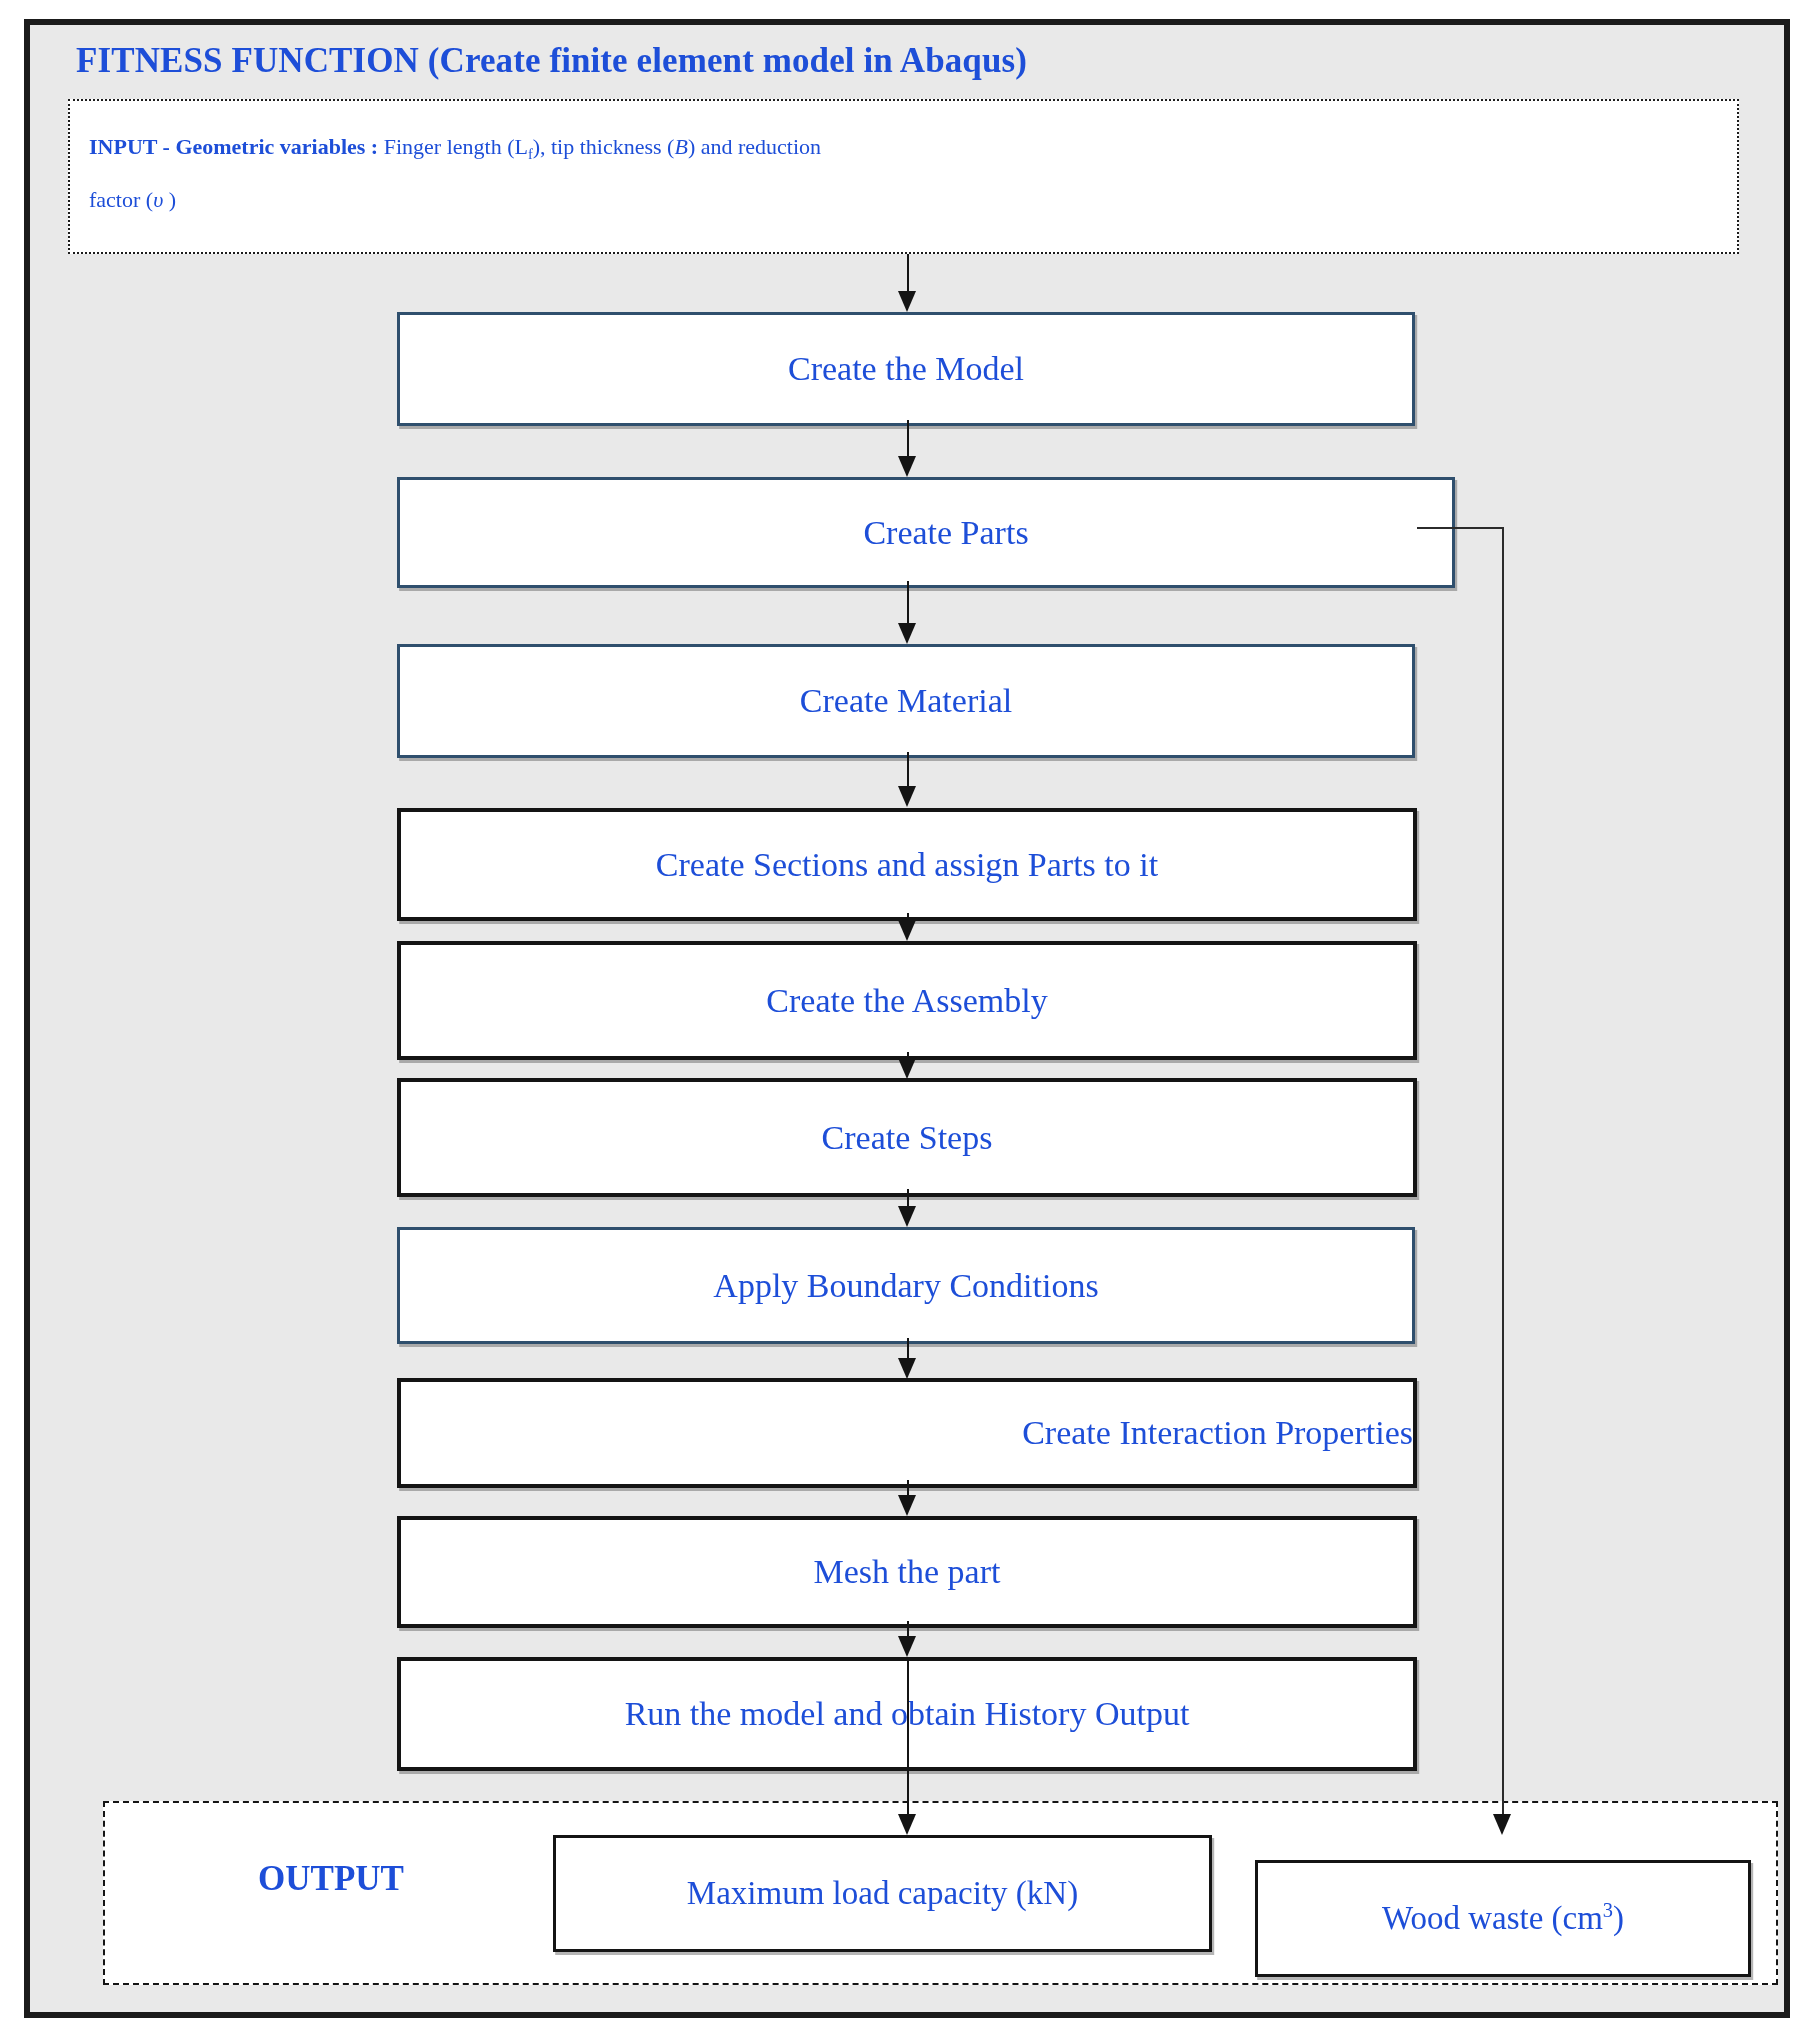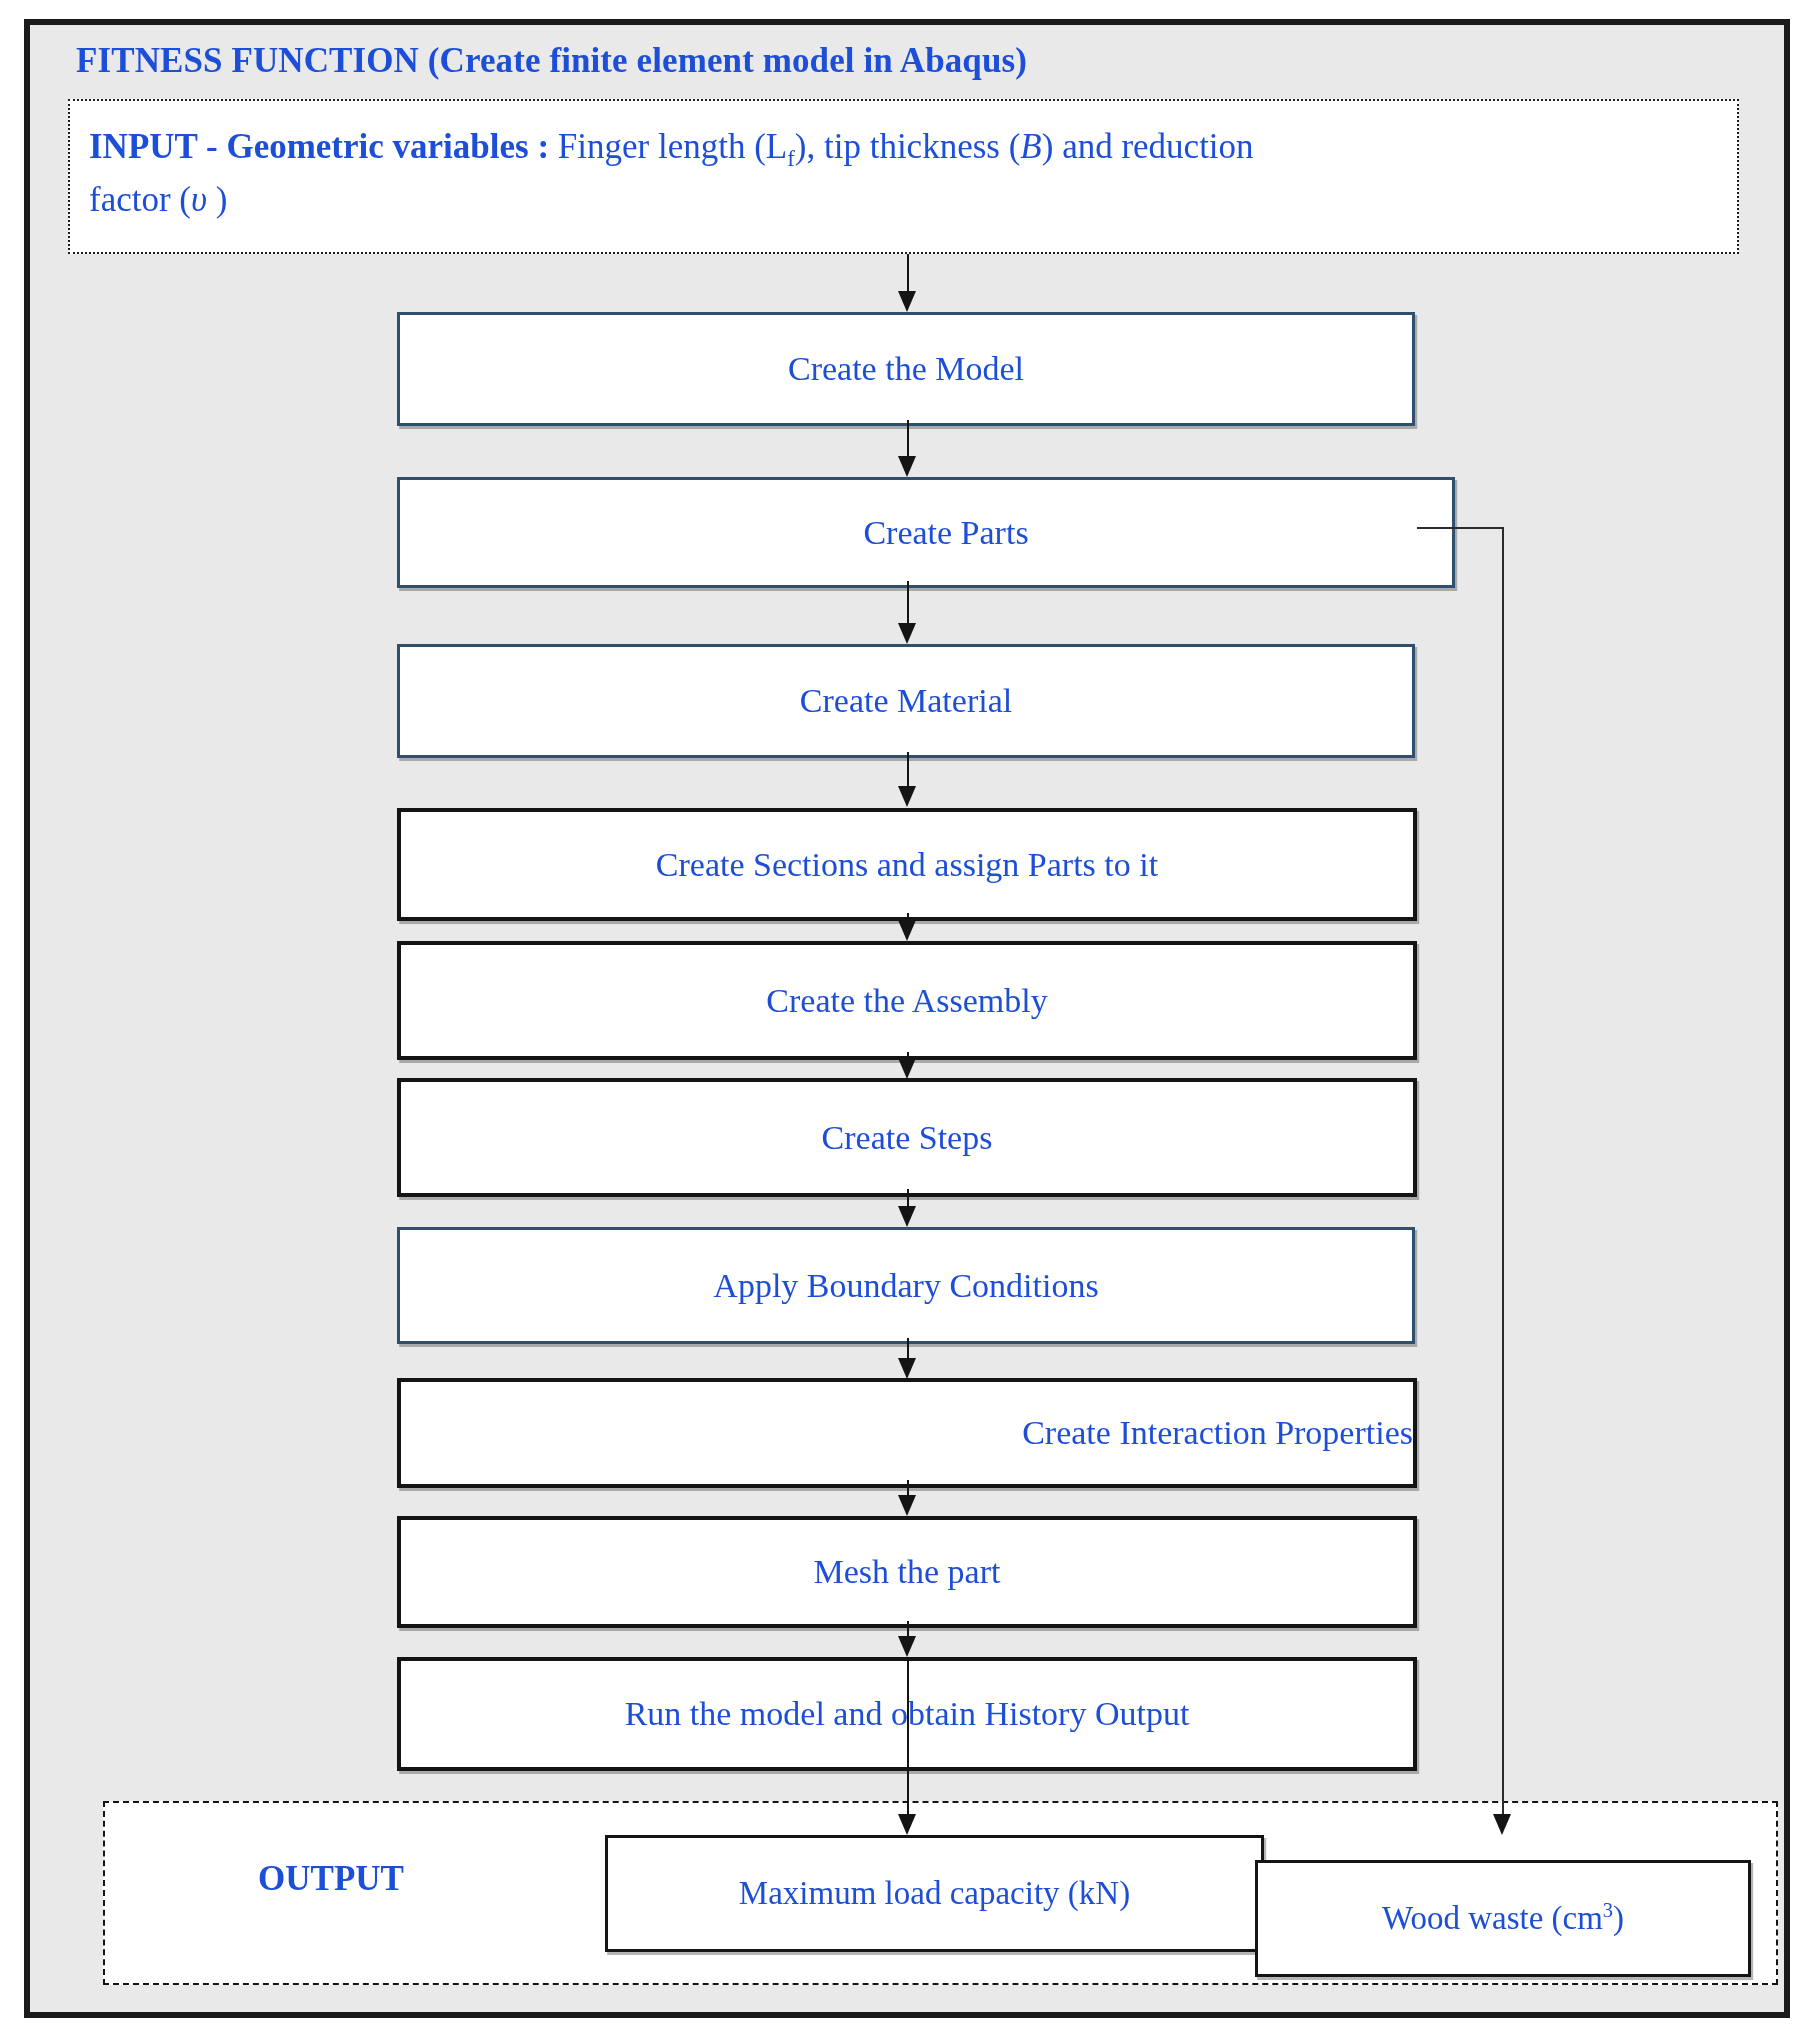--- a/index.html
+++ b/index.html
@@ -5,21 +5,21 @@
   html,body{margin:0;padding:0;background:#ffffff;}
   .canvas{position:relative;width:1808px;height:2035px;background:#ffffff;
           font-family:"Liberation Serif","DejaVu Serif",serif;color:#1d4ed8;}
   .frame{position:absolute;left:24px;top:19px;width:1754px;height:1987px;
          background:#e9e9e9;border:6px solid #1b1b1b;}
   
   .abs{position:absolute;}
   .title{left:46px;top:16.3px;font-size:35px;font-weight:bold;white-space:nowrap;letter-spacing:0.1px;}
   .input-box{left:38px;top:74px;width:1667px;height:151px;background:#ffffff;
              border:2.2px dotted #1c1c1c;z-index:1;}
-  .input-text{position:absolute;left:19px;top:19px;right:29px;font-size:35px;line-height:53px;}
+  .input-text{position:absolute;left:19px;top:19px;right:29px;font-size:22px;line-height:53px;}
   .b{font-weight:bold;}
   .it{font-style:italic;}
   sub.f{font-size:65%;line-height:0;}
   sup.s{font-size:62%;line-height:0;}
   .step{left:367px;width:1012px;background:#ffffff;display:flex;align-items:center;
         justify-content:center;text-align:center;font-size:34px;z-index:2;
         box-shadow:2.2px 3px 0 rgba(90,90,90,.45);}
   .step.blue{border:3.7px solid #2f4f6d;}
   .step.black{border:4.4px solid #141414;}
   .varrow{left:867px;width:21px;z-index:4;}
@@ -33,21 +33,21 @@
   .connhead{left:1463px;top:1789px;width:0;height:0;z-index:5;
             border-left:9.6px solid transparent;border-right:9.6px solid transparent;
             border-top:21px solid #141414;}
   .output-box{left:73px;top:1776px;width:1671px;height:180px;background:#ffffff;
               border:2.2px dashed #141414;z-index:1;}
   .output-label{left:183px;top:1834px;width:236px;text-align:center;font-size:35px;
                 font-weight:bold;z-index:3;}
   .result{top:1810px;height:111px;background:#ffffff;border:3.7px solid #141414;
           display:flex;align-items:center;justify-content:center;font-size:33px;
           z-index:3;box-shadow:2.2px 3px 0 rgba(90,90,90,.45);}
-  .result.r1{left:575px;width:653px;}
+  .result.r1{left:523px;width:653px;}
   .result.r2{left:1225px;width:490px;margin-top:25px;}
 </style>
 </head>
 <body>
 
 <div class="canvas">
   <div class="frame">
 
     <div class="abs title">FITNESS FUNCTION (Create finite element model in Abaqus)</div>
 

